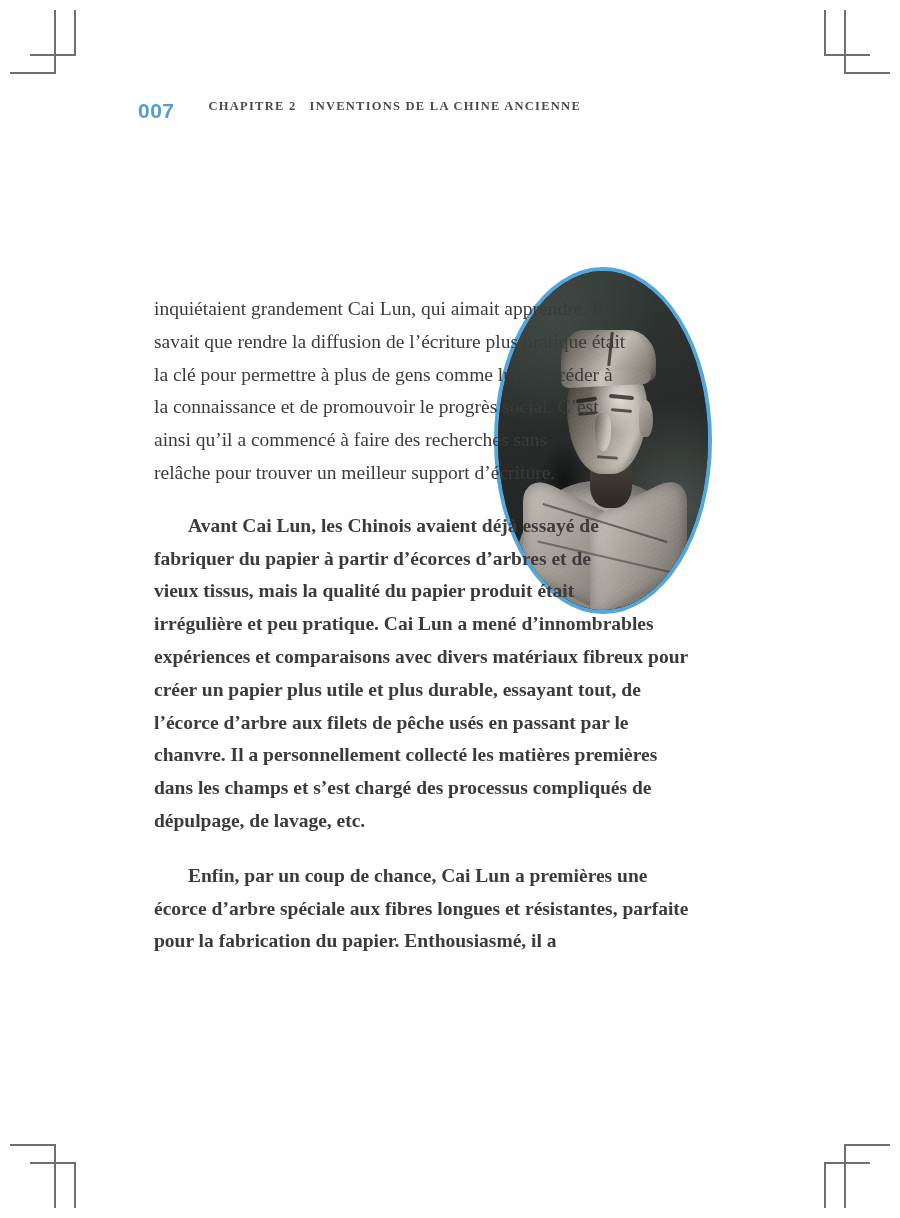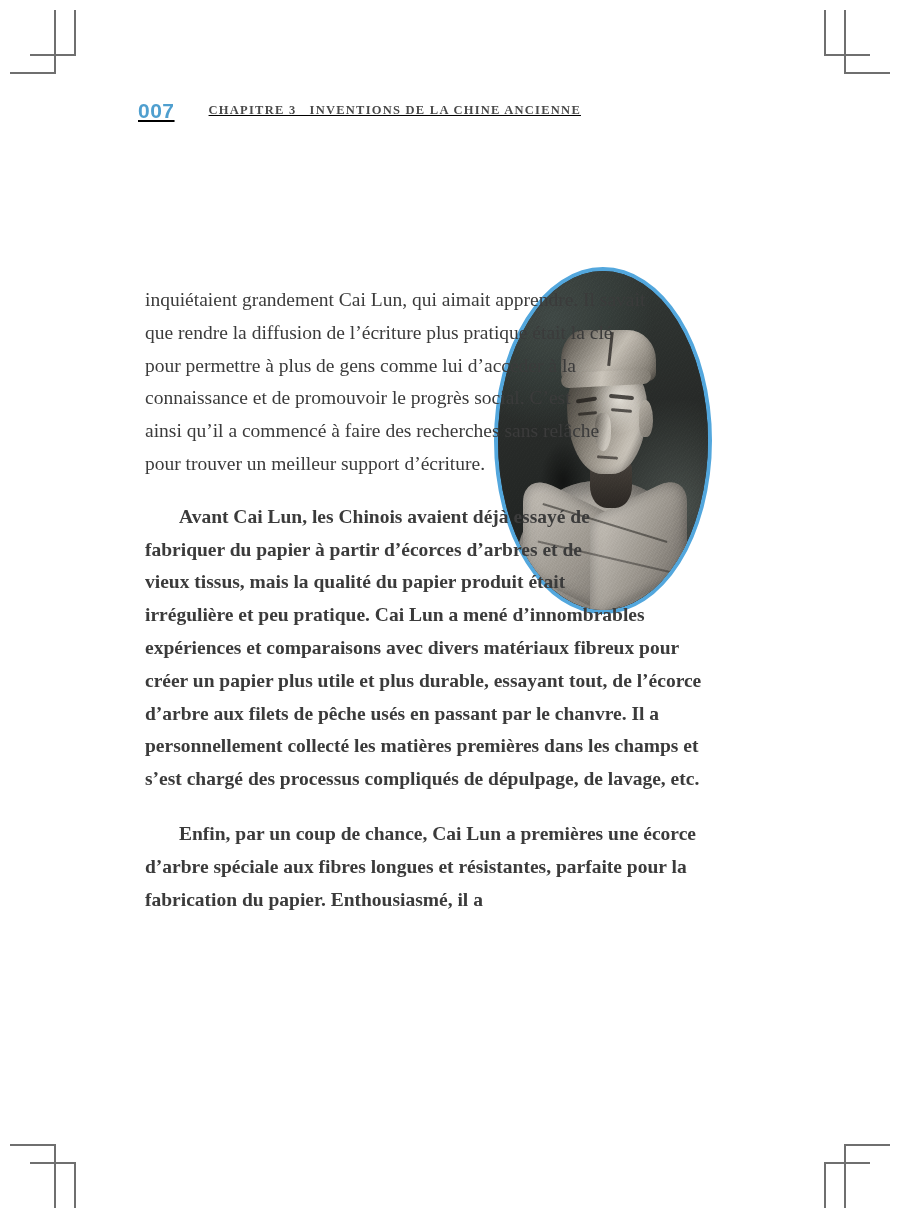--- a/index.html
+++ b/index.html
@@ -37,22 +37,21 @@
   
   .crop .v2 { left: 64px; top: 0px;  width: 2px;  height: 46px; }
   .crop .h2 { left: 20px; top: 44px; width: 46px; height: 2px; }
 
   
   .running-head {
     position: absolute;
     left: 138px;
     top: 100px;
     display: flex;
-    align-items: center;
-    text-decoration: underline;
+    align-items: flex-start;
   }
   .folio {
     font-family: "Liberation Sans", "DejaVu Sans", sans-serif;
     font-size: 21px;
     font-weight: 700;
     letter-spacing: 0.5px;
     color: #4f9fcf;
     line-height: 1;
   }
   .head-title {
@@ -266,21 +265,21 @@
   }
   .float-spacer {
     float: right;
     width: 238px;
     height: 346px;
     shape-outside: ellipse(119px 173px at 119px 173px);
     margin-top: -10px;
     margin-right: -136px;
   }
   .body-text p {
-    margin: 7px;
+    margin: 16px;
   }
   .body-text p.indent {
     text-indent: 34px;
     margin-top: 20px;
     font-weight: bold;
   }
   .body-text p.p3 {
     margin-top: 22px;
   }
 </style>
@@ -309,21 +308,21 @@
   </div>
   <div class="crop crop-br">
     <div class="seg v1"></div>
       <div class="seg h1"></div>
     <div class="seg v2"></div>
       <div class="seg h2"></div>
   </div>
 
   <div class="running-head">
     <span class="folio">007</span>
-    <span class="head-title">CHAPITRE 3   INVENTIONS DE LA CHINE ANCIENNE</span>
+    <span class="head-title">CHAPITRE 2   INVENTIONS DE LA CHINE ANCIENNE</span>
   </div>
 
   <div class="portrait">
     <div class="bg"></div>
     <div class="shadow"></div>
     <div class="torso"></div>
     <div class="collarL"></div>
     <div class="collarR"></div>
     <div class="collarLine"></div>
     <div class="collarLine2"></div>

